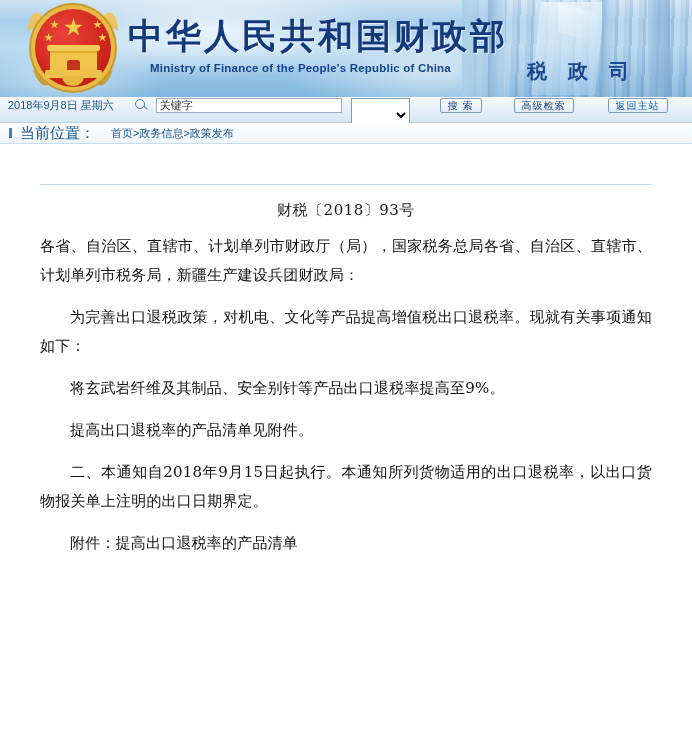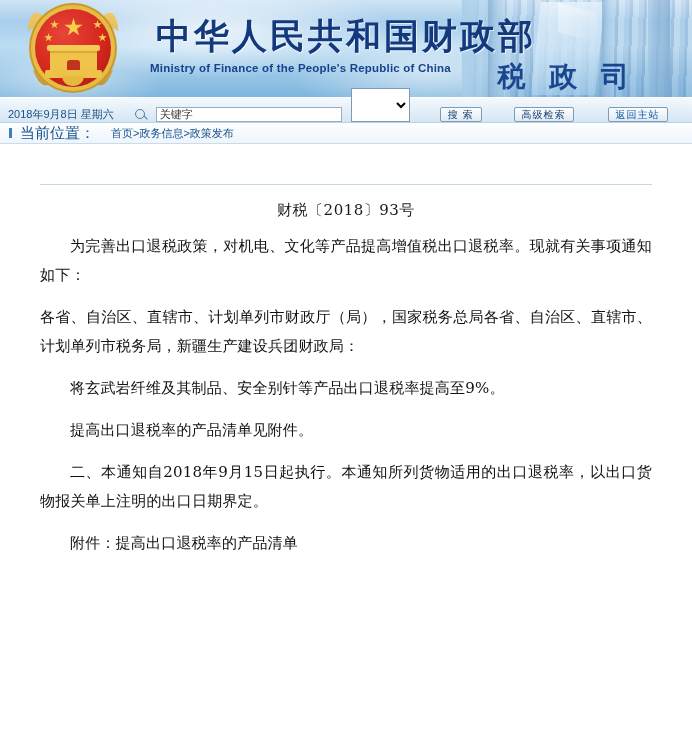--- a/index.html
+++ b/index.html
@@ -154,54 +154,53 @@
   .banner .cn-title {
     position: absolute;
     left: 128px; top: 13px;
     font-family: "DejaVu Serif", "Liberation Serif", serif;
     font-size: 35px;
     font-weight: bold;
     letter-spacing: 3px;
     color: #13387c;
     text-shadow: 1px 1px 0 rgba(255,255,255,.65);
     white-space: nowrap;
-    margin-left: 28px;
   }
   .banner .en-title {
     position: absolute;
     left: 150px; top: 62px;
     font-family: "Liberation Sans", sans-serif;
     font-size: 11.5px;
     font-weight: bold;
     color: #17438c;
     letter-spacing: .2px;
     white-space: nowrap;
   }
   .banner .dept {
     position: absolute;
     right: 56px; top: 58px;
     font-family: "DejaVu Serif", "Liberation Serif", serif;
-    font-size: 28px;
+    font-size: 20px;
     font-weight: bold;
     letter-spacing: 7px;
     color: #19468f;
     white-space: nowrap;
     margin-left: 18px;
   }
 
   
   .toolbar {
     position: relative;
     width: 692px;
     height: 24px;
     background: linear-gradient(180deg, #f4f9fd 0%, #e3eef8 55%, #d5e6f4 100%);
     border-top: 1px solid #ffffff;
     border-bottom: 1px solid #b9d2e6;
     display: flex;
-    align-items: flex-end;
+    align-items: flex-start;
   }
   .toolbar .date {
     margin-left: 8px;
     font-size: 11px;
     color: #1b4f86;
     white-space: nowrap;
   }
   .magnifier {
     margin-left: 20px;
     width: 14px; height: 14px;
@@ -391,21 +390,21 @@
   <span class="tick"></span>
   <span class="label">当前位置：</span>
   <span class="path">首页&gt;政务信息&gt;政策发布</span>
 </div>
 
 <div class="doc">
   <div class="rule"></div>
   <div class="docnum">财税〔2018〕93号</div>
 
   <div class="body-wrap">
+    <p class="p">各省、自治区、直辖市、计划单列市财政厅（局），国家税务总局各省、自治区、直辖市、计划单列市税务局，新疆生产建设兵团财政局：</p>
     <p class="p indent">为完善出口退税政策，对机电、文化等产品提高增值税出口退税率。现就有关事项通知如下：</p>
-    <p class="p">各省、自治区、直辖市、计划单列市财政厅（局），国家税务总局各省、自治区、直辖市、计划单列市税务局，新疆生产建设兵团财政局：</p>
     <p class="p indent">将玄武岩纤维及其制品、安全别针等产品出口退税率提高至9%。</p>
     <p class="p indent">提高出口退税率的产品清单见附件。</p>
     <p class="p indent">二、本通知自2018年9月15日起执行。本通知所列货物适用的出口退税率，以出口货物报关单上注明的出口日期界定。</p>
     <p class="p indent">附件：提高出口退税率的产品清单</p>
   </div>
 
 </div>
 
 </body></html>

